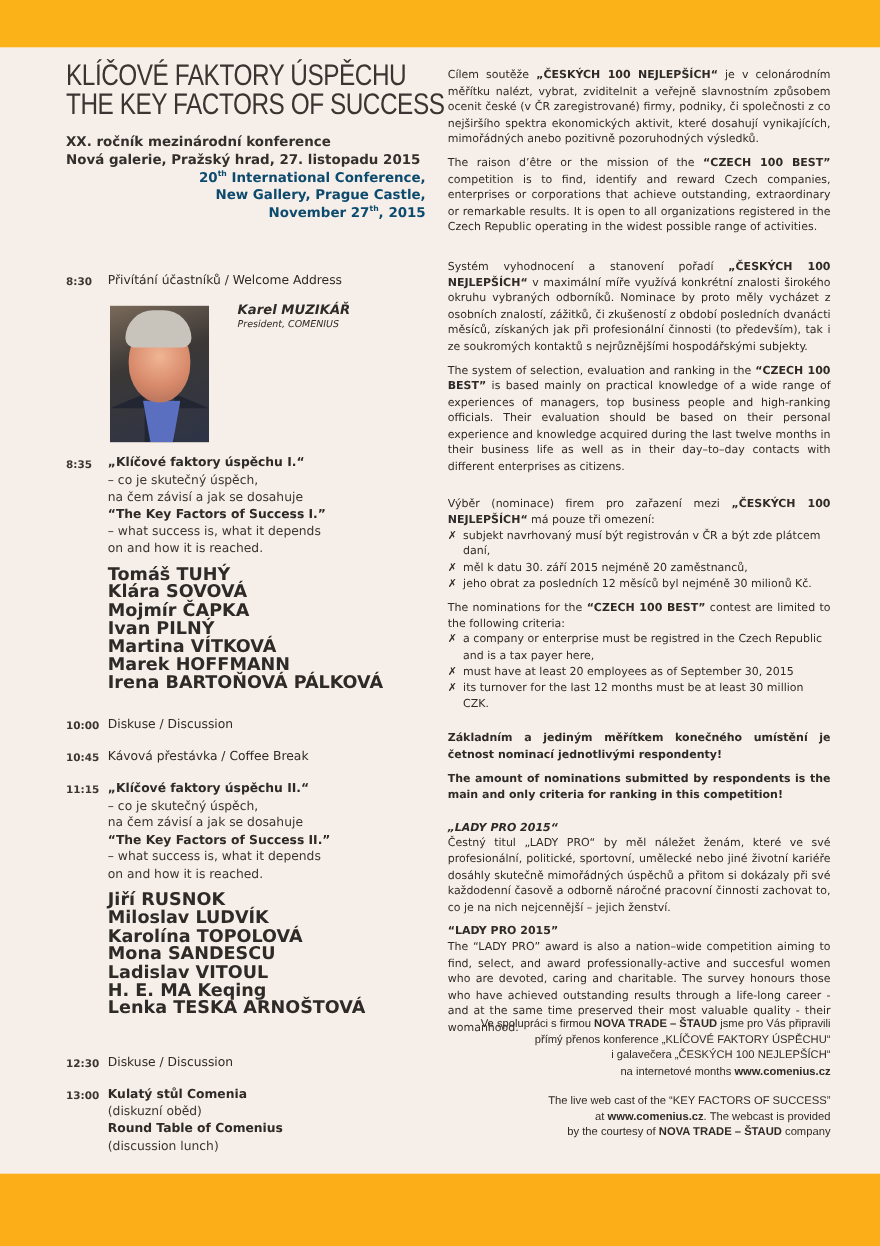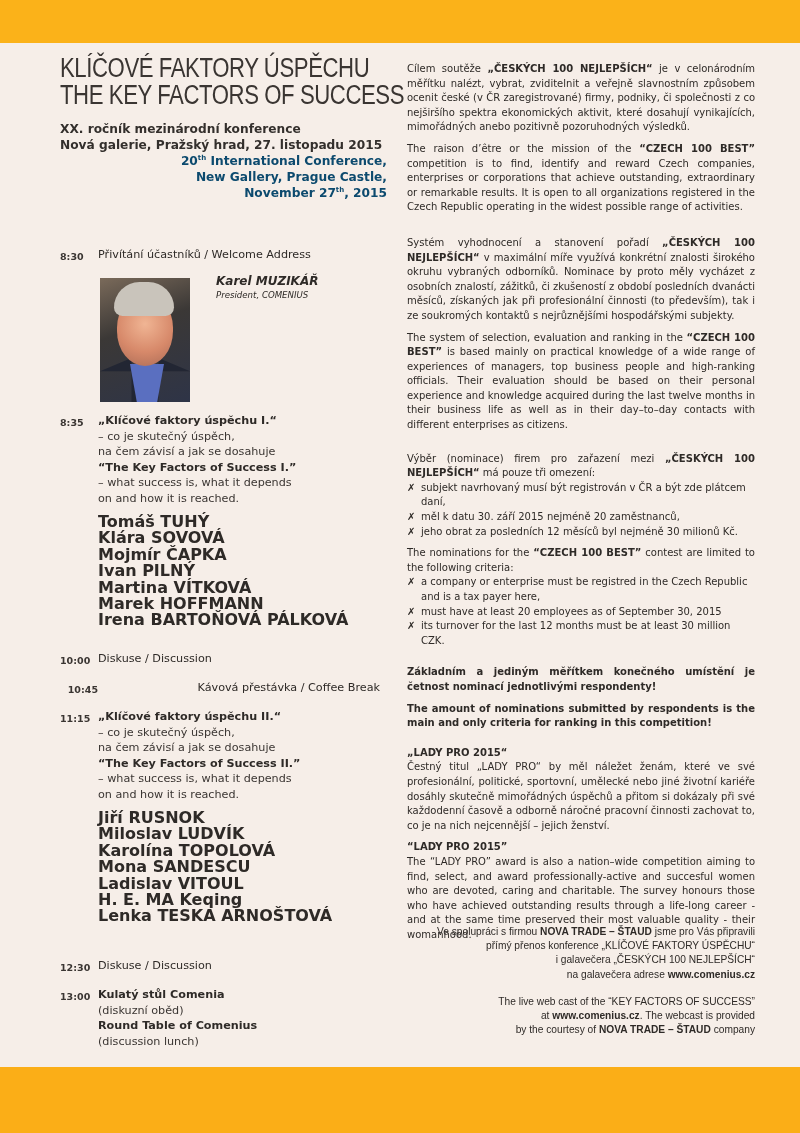--- a/index.html
+++ b/index.html
@@ -99,21 +99,21 @@
     <div>Marek HOFFMANN</div>
     <div>Irena BARTOŇOVÁ PÁLKOVÁ</div>
   </div>
 </div>
 
 <div class="sched" style="top:651px;">
   <span class="time" style="top:2px;">10:00</span>
   <div class="entry bold">Diskuse / Discussion</div>
 </div>
 
-<div class="sched" style="top:680px;text-align:right;">
+<div class="sched" style="top:680px;">
   <span class="time" style="top:2px;">10:45</span>
   <div class="entry bold">Kávová přestávka / Coffee Break</div>
 </div>
 
 <div class="sched" style="top:709px;">
   <span class="time" style="top:2px;">11:15</span>
   <div class="entry">
     <div class="bold">„Klíčové faktory úspěchu II.“</div>
     <div class="txt">– co je skutečný úspěch,</div>
     <div class="txt">na čem závisí a jak se dosahuje</div>
@@ -164,34 +164,34 @@
     <p class="p" style="margin:0;"><span>The nominations for the </span><b>“CZECH 100 BEST”</b><span> contest are limited to the following criteria:</span></p>
     <p class="crit"><span class="x">✗</span><span>a company or enterprise must be registred in the Czech Republic and is a tax payer here,</span></p>
     <p class="crit"><span class="x">✗</span><span>must have at least 20 employees as of September 30, 2015</span></p>
     <p class="crit"><span class="x">✗</span><span>its turnover for the last 12 months must be at least 30 million CZK.</span></p>
   </div>
   <div style="height:10px;"></div>
   <p class="bold-p">Základním a jediným měřítkem konečného umístění je četnost nominací jednotlivými respondenty!</p>
   <p class="bold-p">The amount of nominations submitted by respondents is the main and only criteria for ranking in this competition!</p>
   <div style="height:8px;"></div>
   <div>
-    <div style="font-weight:bold;">„LADY PRO 2015“</div>
+    <div style="font-weight:bold;font-style:italic;">„LADY PRO 2015“</div>
     <p class="p">Čestný titul „LADY PRO“ by měl náležet ženám, které ve své profesionální, politické, sportovní, umělecké nebo jiné životní kariéře dosáhly skutečně mimořádných úspěchů a přitom si dokázaly při své každodenní časově a odborně náročné pracovní činnosti zachovat to, co je na nich nejcennější – jejich ženství.</p>
   </div>
   <div>
     <div style="font-weight:bold;">“LADY PRO 2015”</div>
     <p class="p">The “LADY PRO” award is also a nation–wide competition aiming to find, select, and award professionally-active and succesful women who are devoted, caring and charitable. The survey honours those who have achieved outstanding results through a life-long career - and at the same time preserved their most valuable quality - their womanhood.</p>
   </div>
 </div>
 
 <div style="position:absolute; left:400px; top:925px; width:355px;">
   <p class="center-block cb"><span>Ve spolupráci s firmou </span><b>NOVA TRADE – ŠTAUD</b><span> jsme pro Vás připravili</span></p>
   <p class="center-block cb">přímý přenos konference „KLÍČOVÉ FAKTORY ÚSPĚCHU“</p>
   <p class="center-block cb">i galavečera „ČESKÝCH 100 NEJLEPŠÍCH“</p>
-  <p class="center-block cb"><span>na galavečera adrese </span><b style="font-family:'Liberation Sans',sans-serif;">www.comenius.cz</b></p>
+  <p class="center-block cb"><span>na internetové months </span><b style="font-family:'Liberation Sans',sans-serif;">www.comenius.cz</b></p>
 </div>
 <div style="position:absolute; left:400px; top:995px; width:355px;">
   <p class="center-block cb">The live web cast of the “KEY FACTORS OF SUCCESS”</p>
   <p class="center-block cb"><span>at </span><b style="font-family:'Liberation Sans',sans-serif;">www.comenius.cz</b><span>. The webcast is provided</span></p>
   <p class="center-block cb"><span>by the courtesy of </span><b>NOVA TRADE – ŠTAUD</b><span> company</span></p>
 </div>
 
 <div class="bar-bottom"></div>
 
 </body></html>

